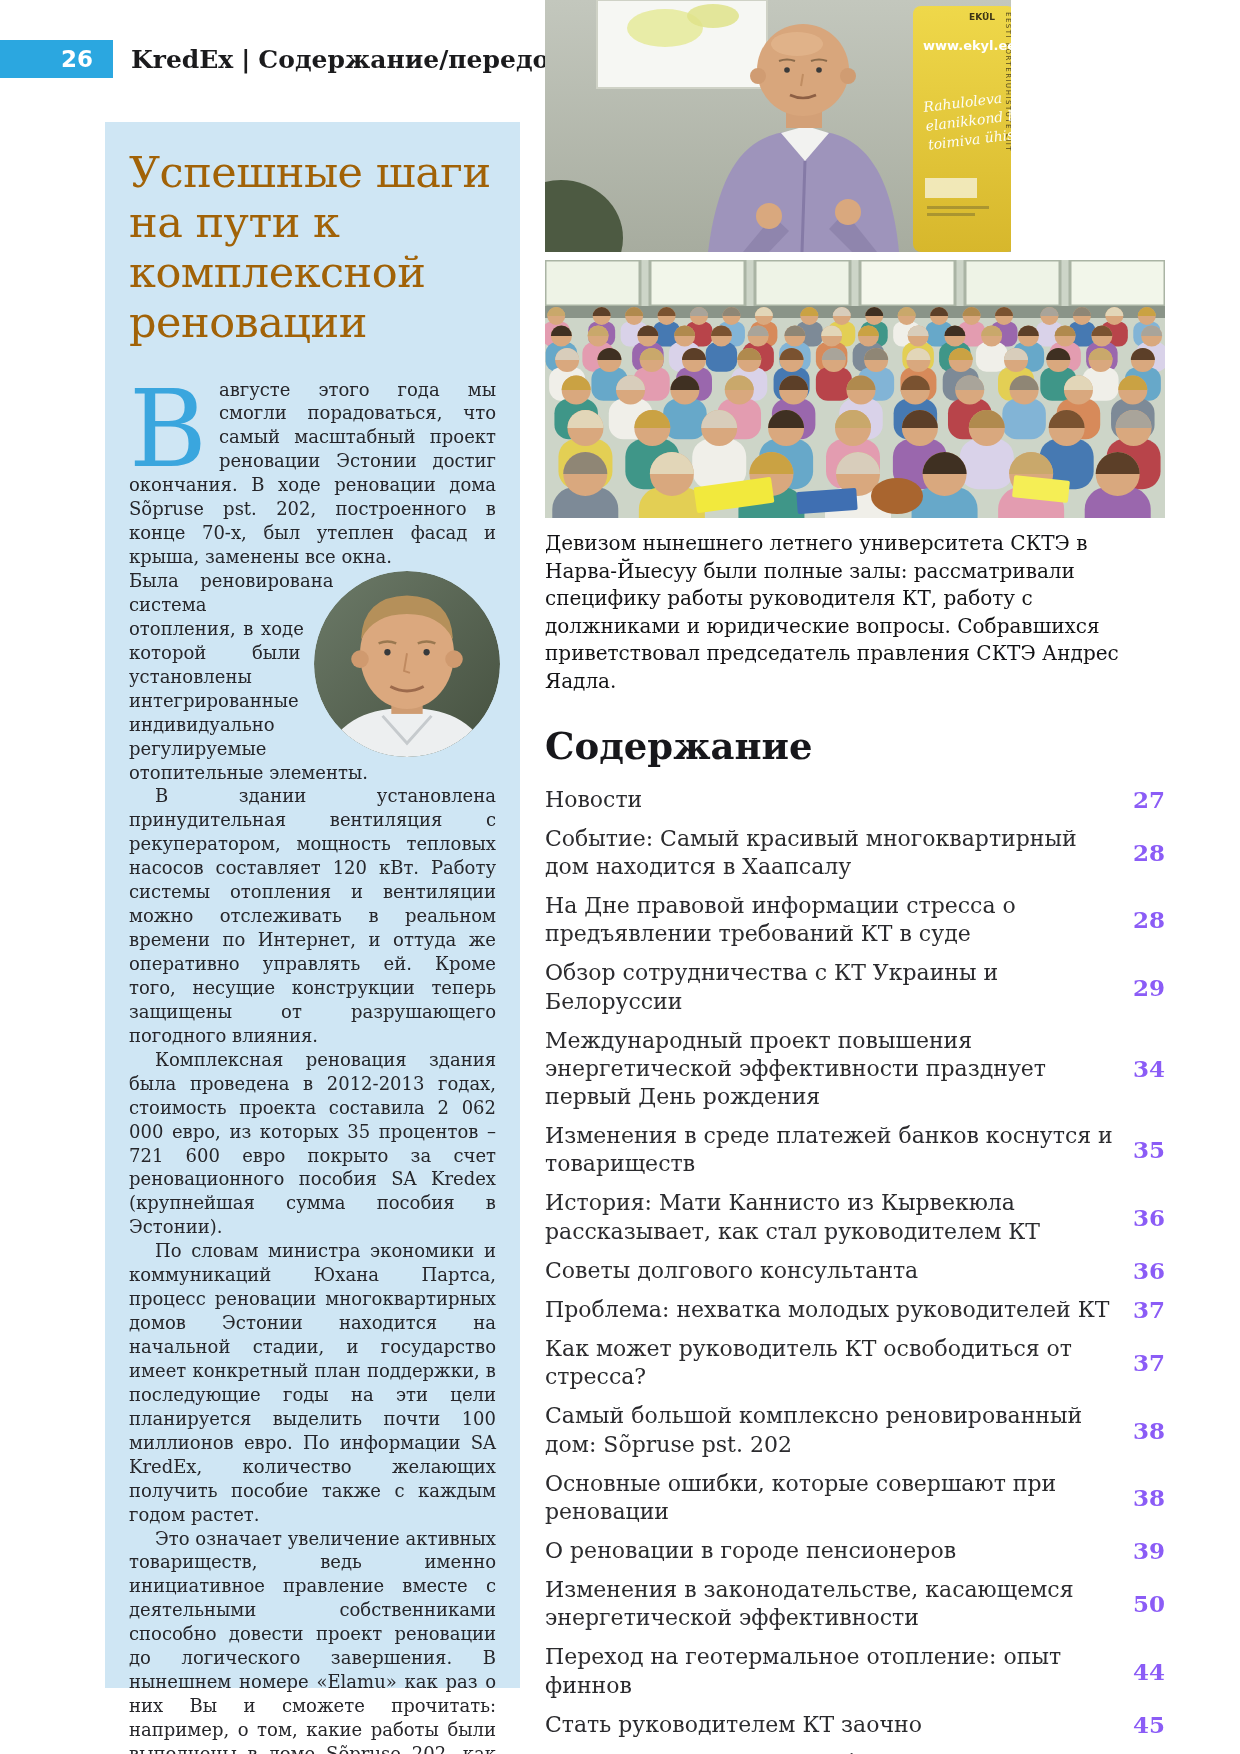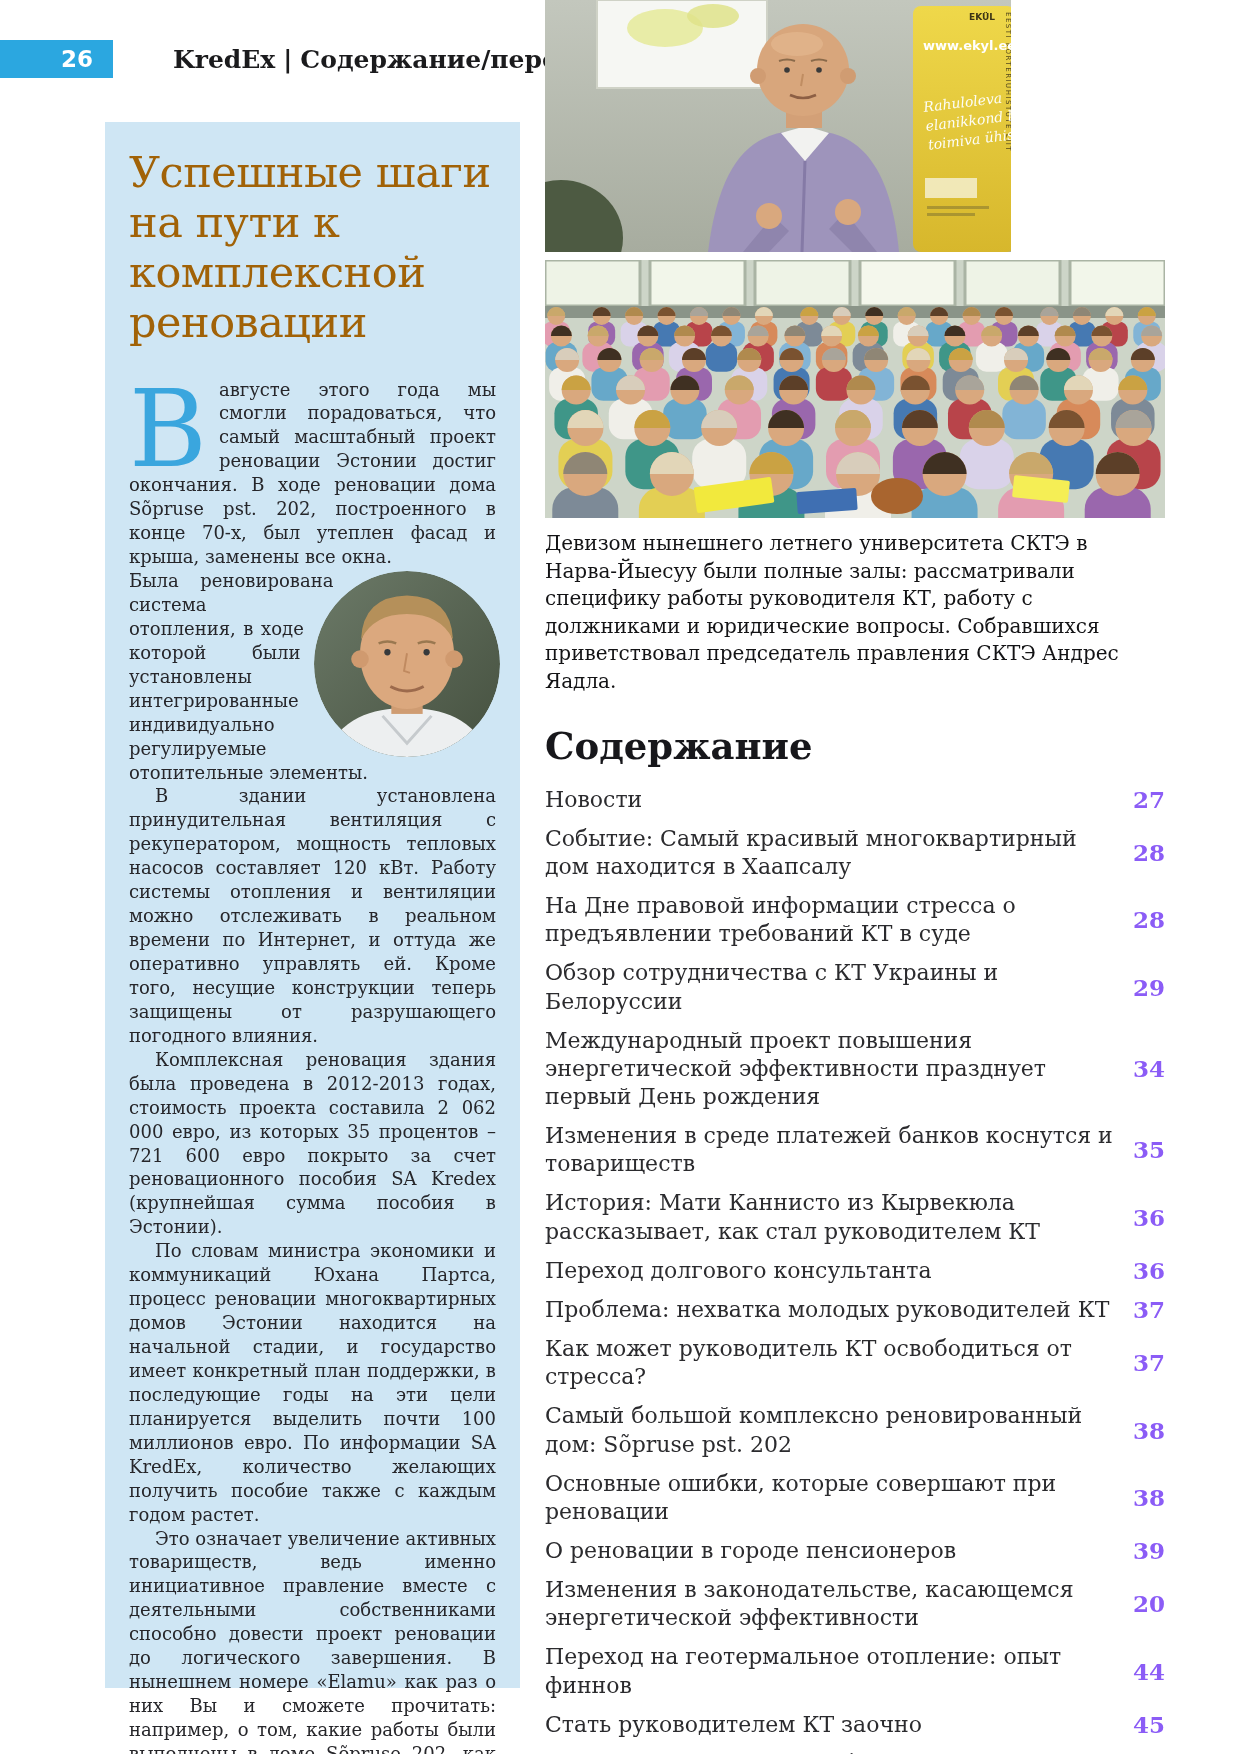--- a/index.html
+++ b/index.html
@@ -1,19 +1,19 @@
 <!DOCTYPE html>
 <html lang="ru"><head>
 <meta charset="utf-8">
 <style>
   html,body{margin:0;padding:0;background:#e8e8e8;}
   .page{position:relative;width:1240px;height:1754px;background:#ffffff;margin:0 auto;overflow:hidden;
         font-family:"DejaVu Serif",serif;}
   
-  .header{position:absolute;left:0;top:40px;display:flex;align-items:center;gap:42px;}
+  .header{position:absolute;left:0;top:40px;display:flex;align-items:center;}
   .page-num{width:113px;height:38px;background:#2ba7e0;color:#fff;display:flex;align-items:center;
             justify-content:flex-end;padding-right:20px;box-sizing:border-box;
             font-family:"DejaVu Sans",sans-serif;font-weight:bold;font-size:23px;}
   .section-title{margin-left:18px;font-family:"DejaVu Serif",serif;font-weight:bold;font-size:25px;color:#1b1b1d;}
   .section-title .mag{margin-right:8px;}
   .section-title .divider{margin-right:8px;}
   
   .article-box{position:absolute;left:105px;top:122px;width:415px;height:1566px;background:#cfe6f4;
                padding:26px 24px 0 24px;box-sizing:border-box;}
   .article-title{font-size:43px;line-height:1.16;color:#a16207;margin:0 0 30px 0;font-weight:normal;
@@ -428,21 +428,21 @@
         </div>
         <div class="toc-row">
           <span class="toc-label">Изменения в среде платежей банков коснутся и товариществ</span>
           <span class="toc-num">35</span>
         </div>
         <div class="toc-row">
           <span class="toc-label">История: Мати Каннисто из Кырвекюла рассказывает, как стал руководителем КТ</span>
           <span class="toc-num">36</span>
         </div>
         <div class="toc-row">
-          <span class="toc-label">Переход долгового консультанта</span>
+          <span class="toc-label">Советы долгового консультанта</span>
           <span class="toc-num">36</span>
         </div>
         <div class="toc-row">
           <span class="toc-label">Проблема: нехватка молодых руководителей КТ</span>
           <span class="toc-num">37</span>
         </div>
         <div class="toc-row">
           <span class="toc-label">Как может руководитель КТ освободиться от стресса?</span>
           <span class="toc-num">37</span>
         </div>
@@ -453,21 +453,21 @@
         <div class="toc-row">
           <span class="toc-label">Основные ошибки, которые совершают при реновации</span>
           <span class="toc-num">38</span>
         </div>
         <div class="toc-row">
           <span class="toc-label">О реновации в городе пенсионеров</span>
           <span class="toc-num">39</span>
         </div>
         <div class="toc-row">
           <span class="toc-label">Изменения в законодательстве, касающемся энергетической эффективности</span>
-          <span class="toc-num">20</span>
+          <span class="toc-num">50</span>
         </div>
         <div class="toc-row">
           <span class="toc-label">Переход на геотермальное отопление: опыт финнов</span>
           <span class="toc-num">44</span>
         </div>
         <div class="toc-row">
           <span class="toc-label">Стать руководителем КТ заочно</span>
           <span class="toc-num">45</span>
         </div>
         <div class="toc-row">

